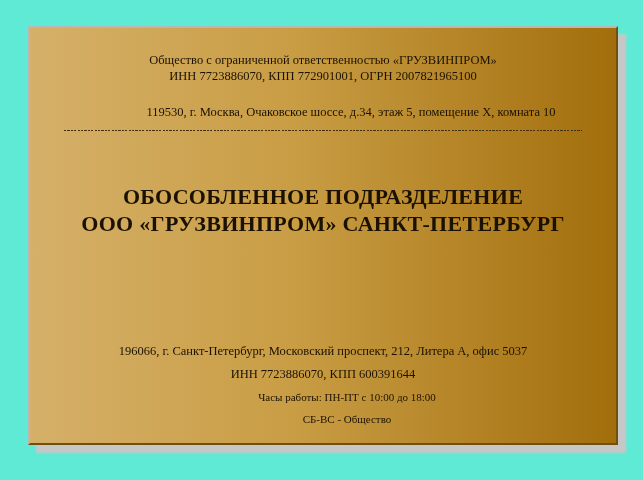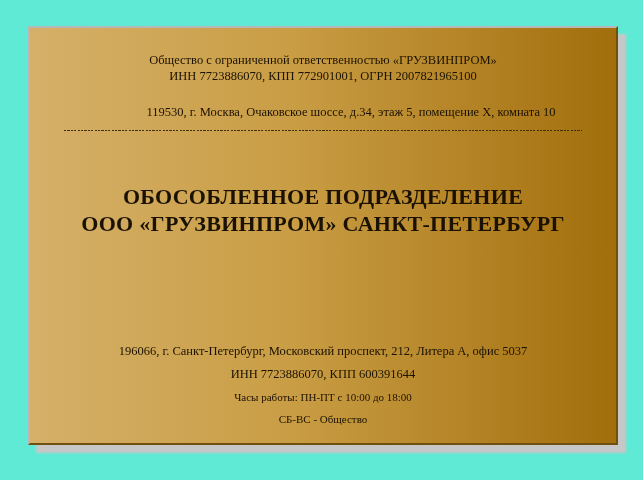--- a/index.html
+++ b/index.html
@@ -56,21 +56,21 @@
   }
   .title {
     top: 155px;
     font-size: 22px;
     line-height: 27px;
     font-weight: bold;
     letter-spacing: 0.3px;
     color: #1a1102;
   }
   .branch { top: 276px; font-size: 12.5px; line-height: 22.5px; margin-top: 36px; }
-  .hours  { top: 358px; font-size: 11px;   line-height: 22px; }
+  .hours  { top: 358px; font-size: 11px;   line-height: 22px; padding-left: 24px; }
 </style>
 </head>
 <body>
 
 <div class="stage">
   <div class="plaque">
 
     <div class="line-block head-org">
       <div>Общество с ограниченной ответственностью «ГРУЗВИНПРОМ»</div>
       <div>ИНН 7723886070, КПП 772901001, ОГРН 2007821965100</div>

